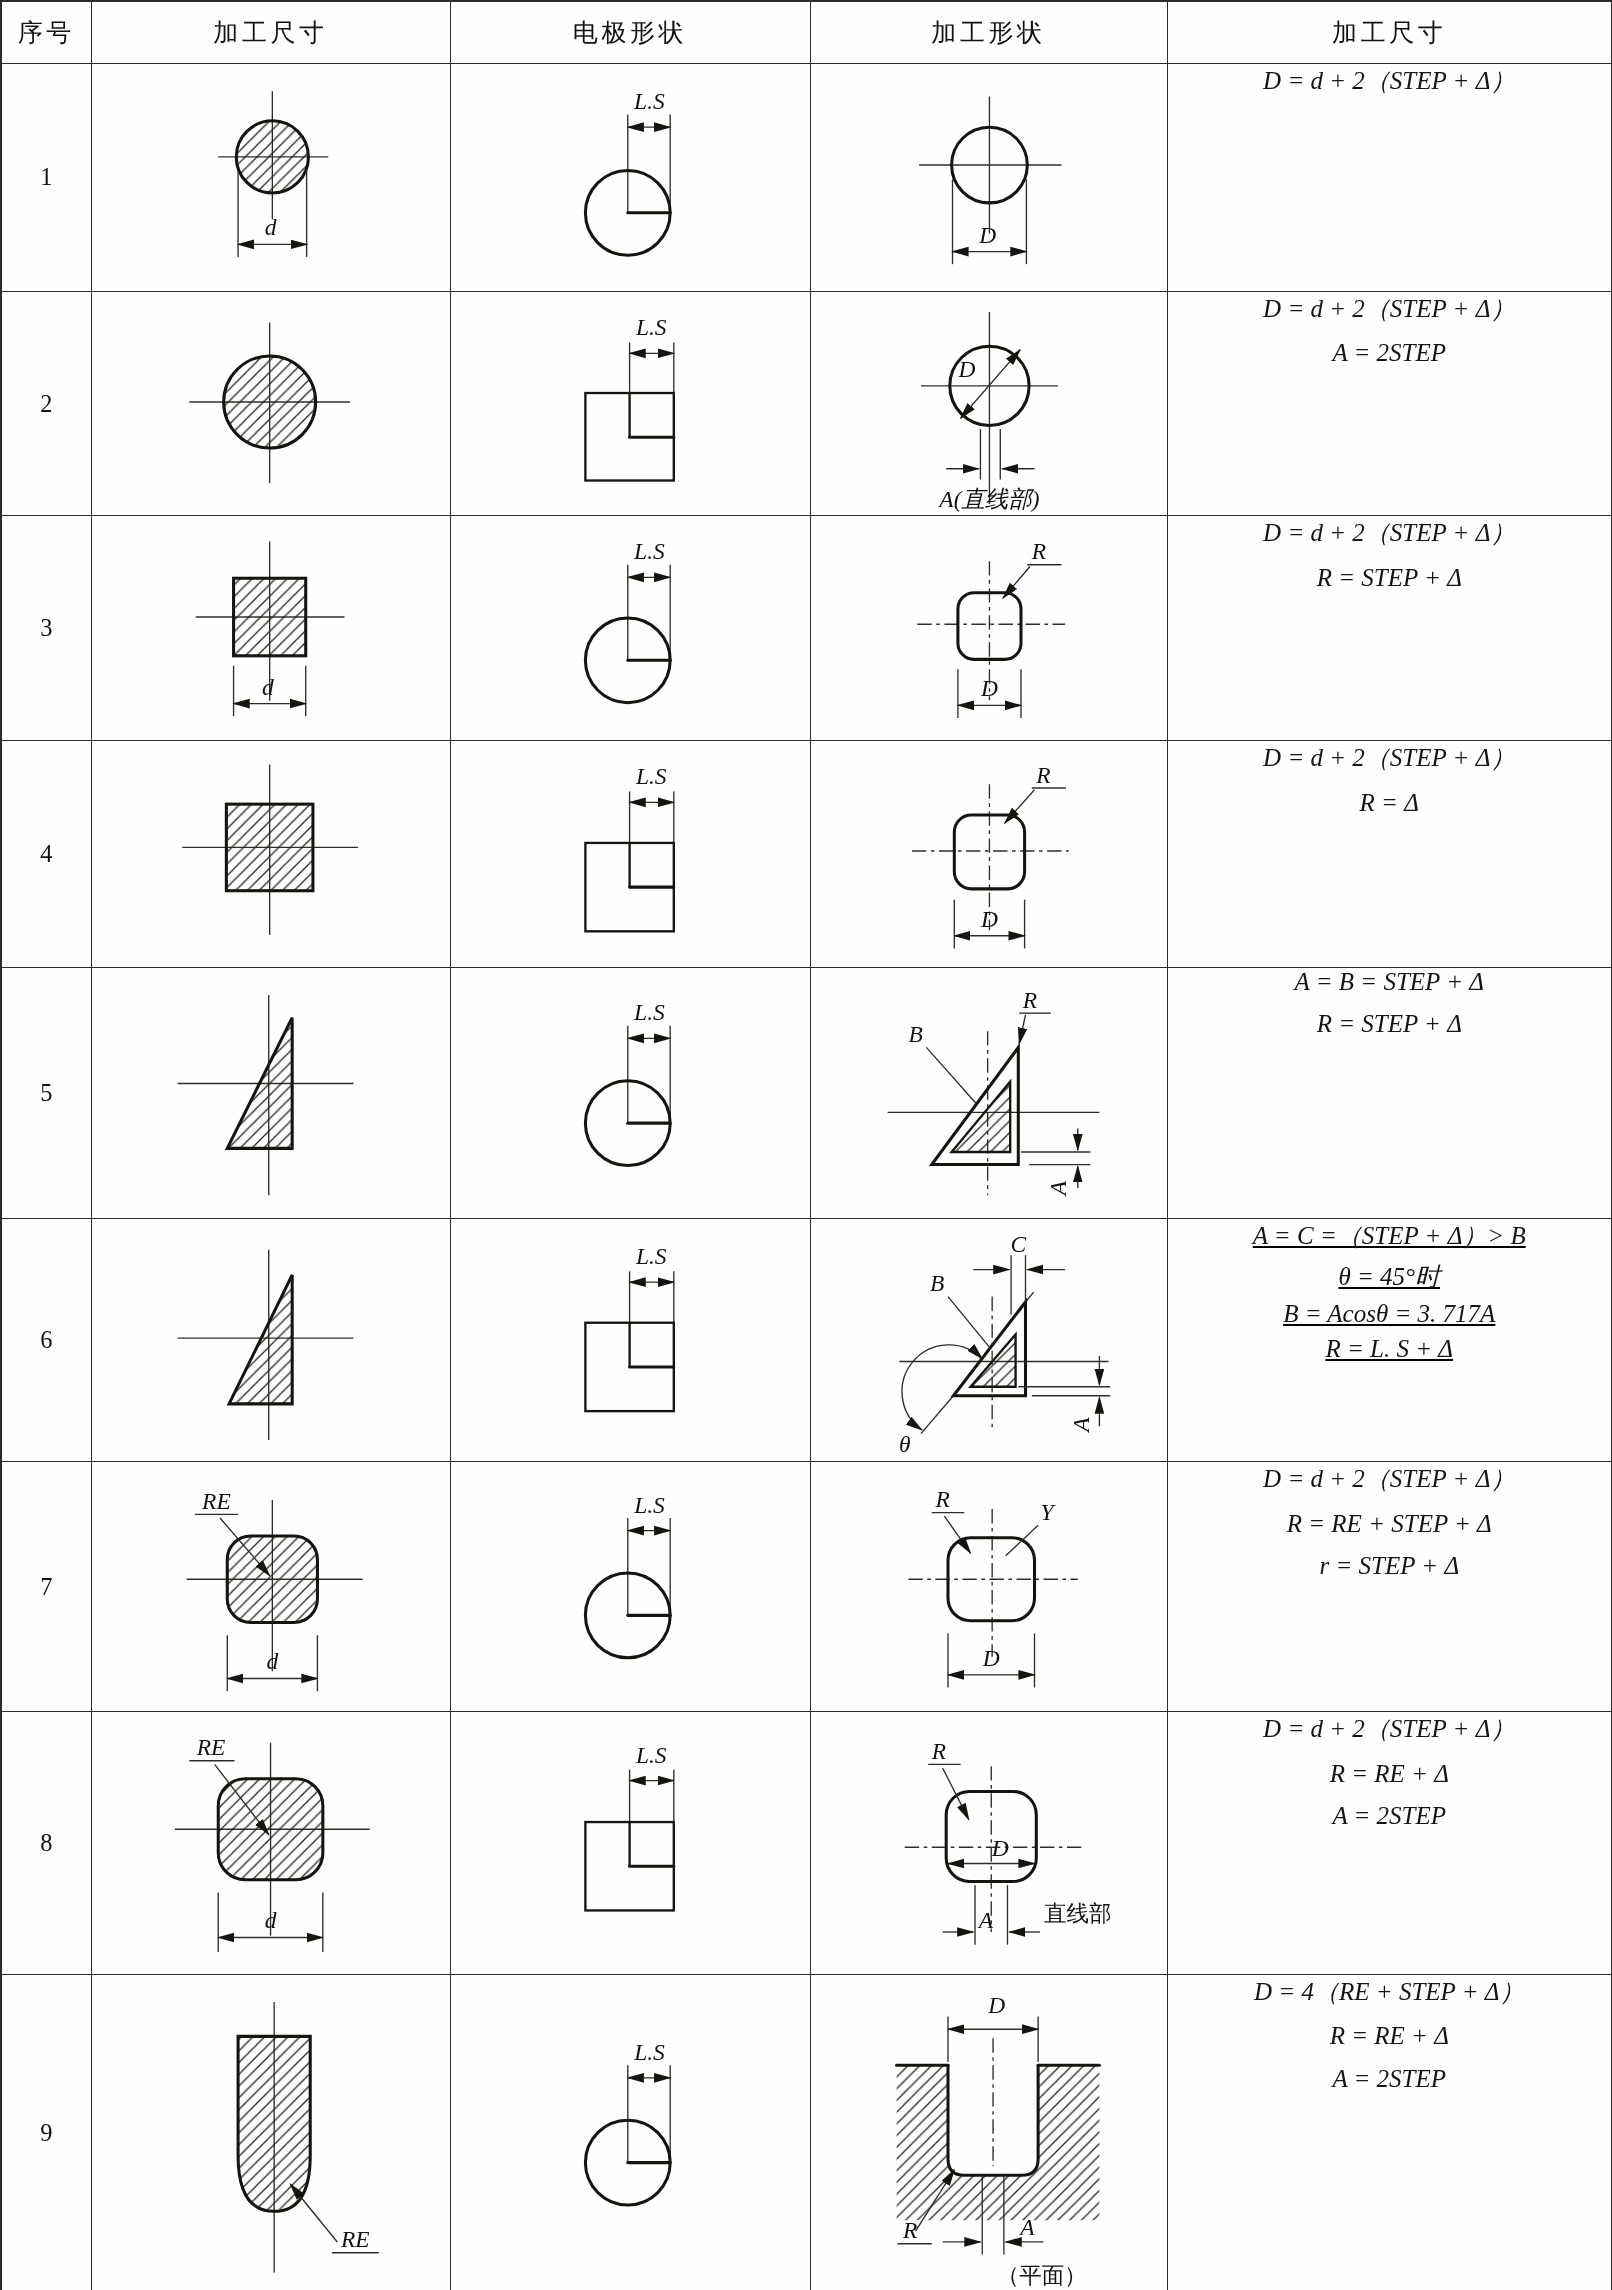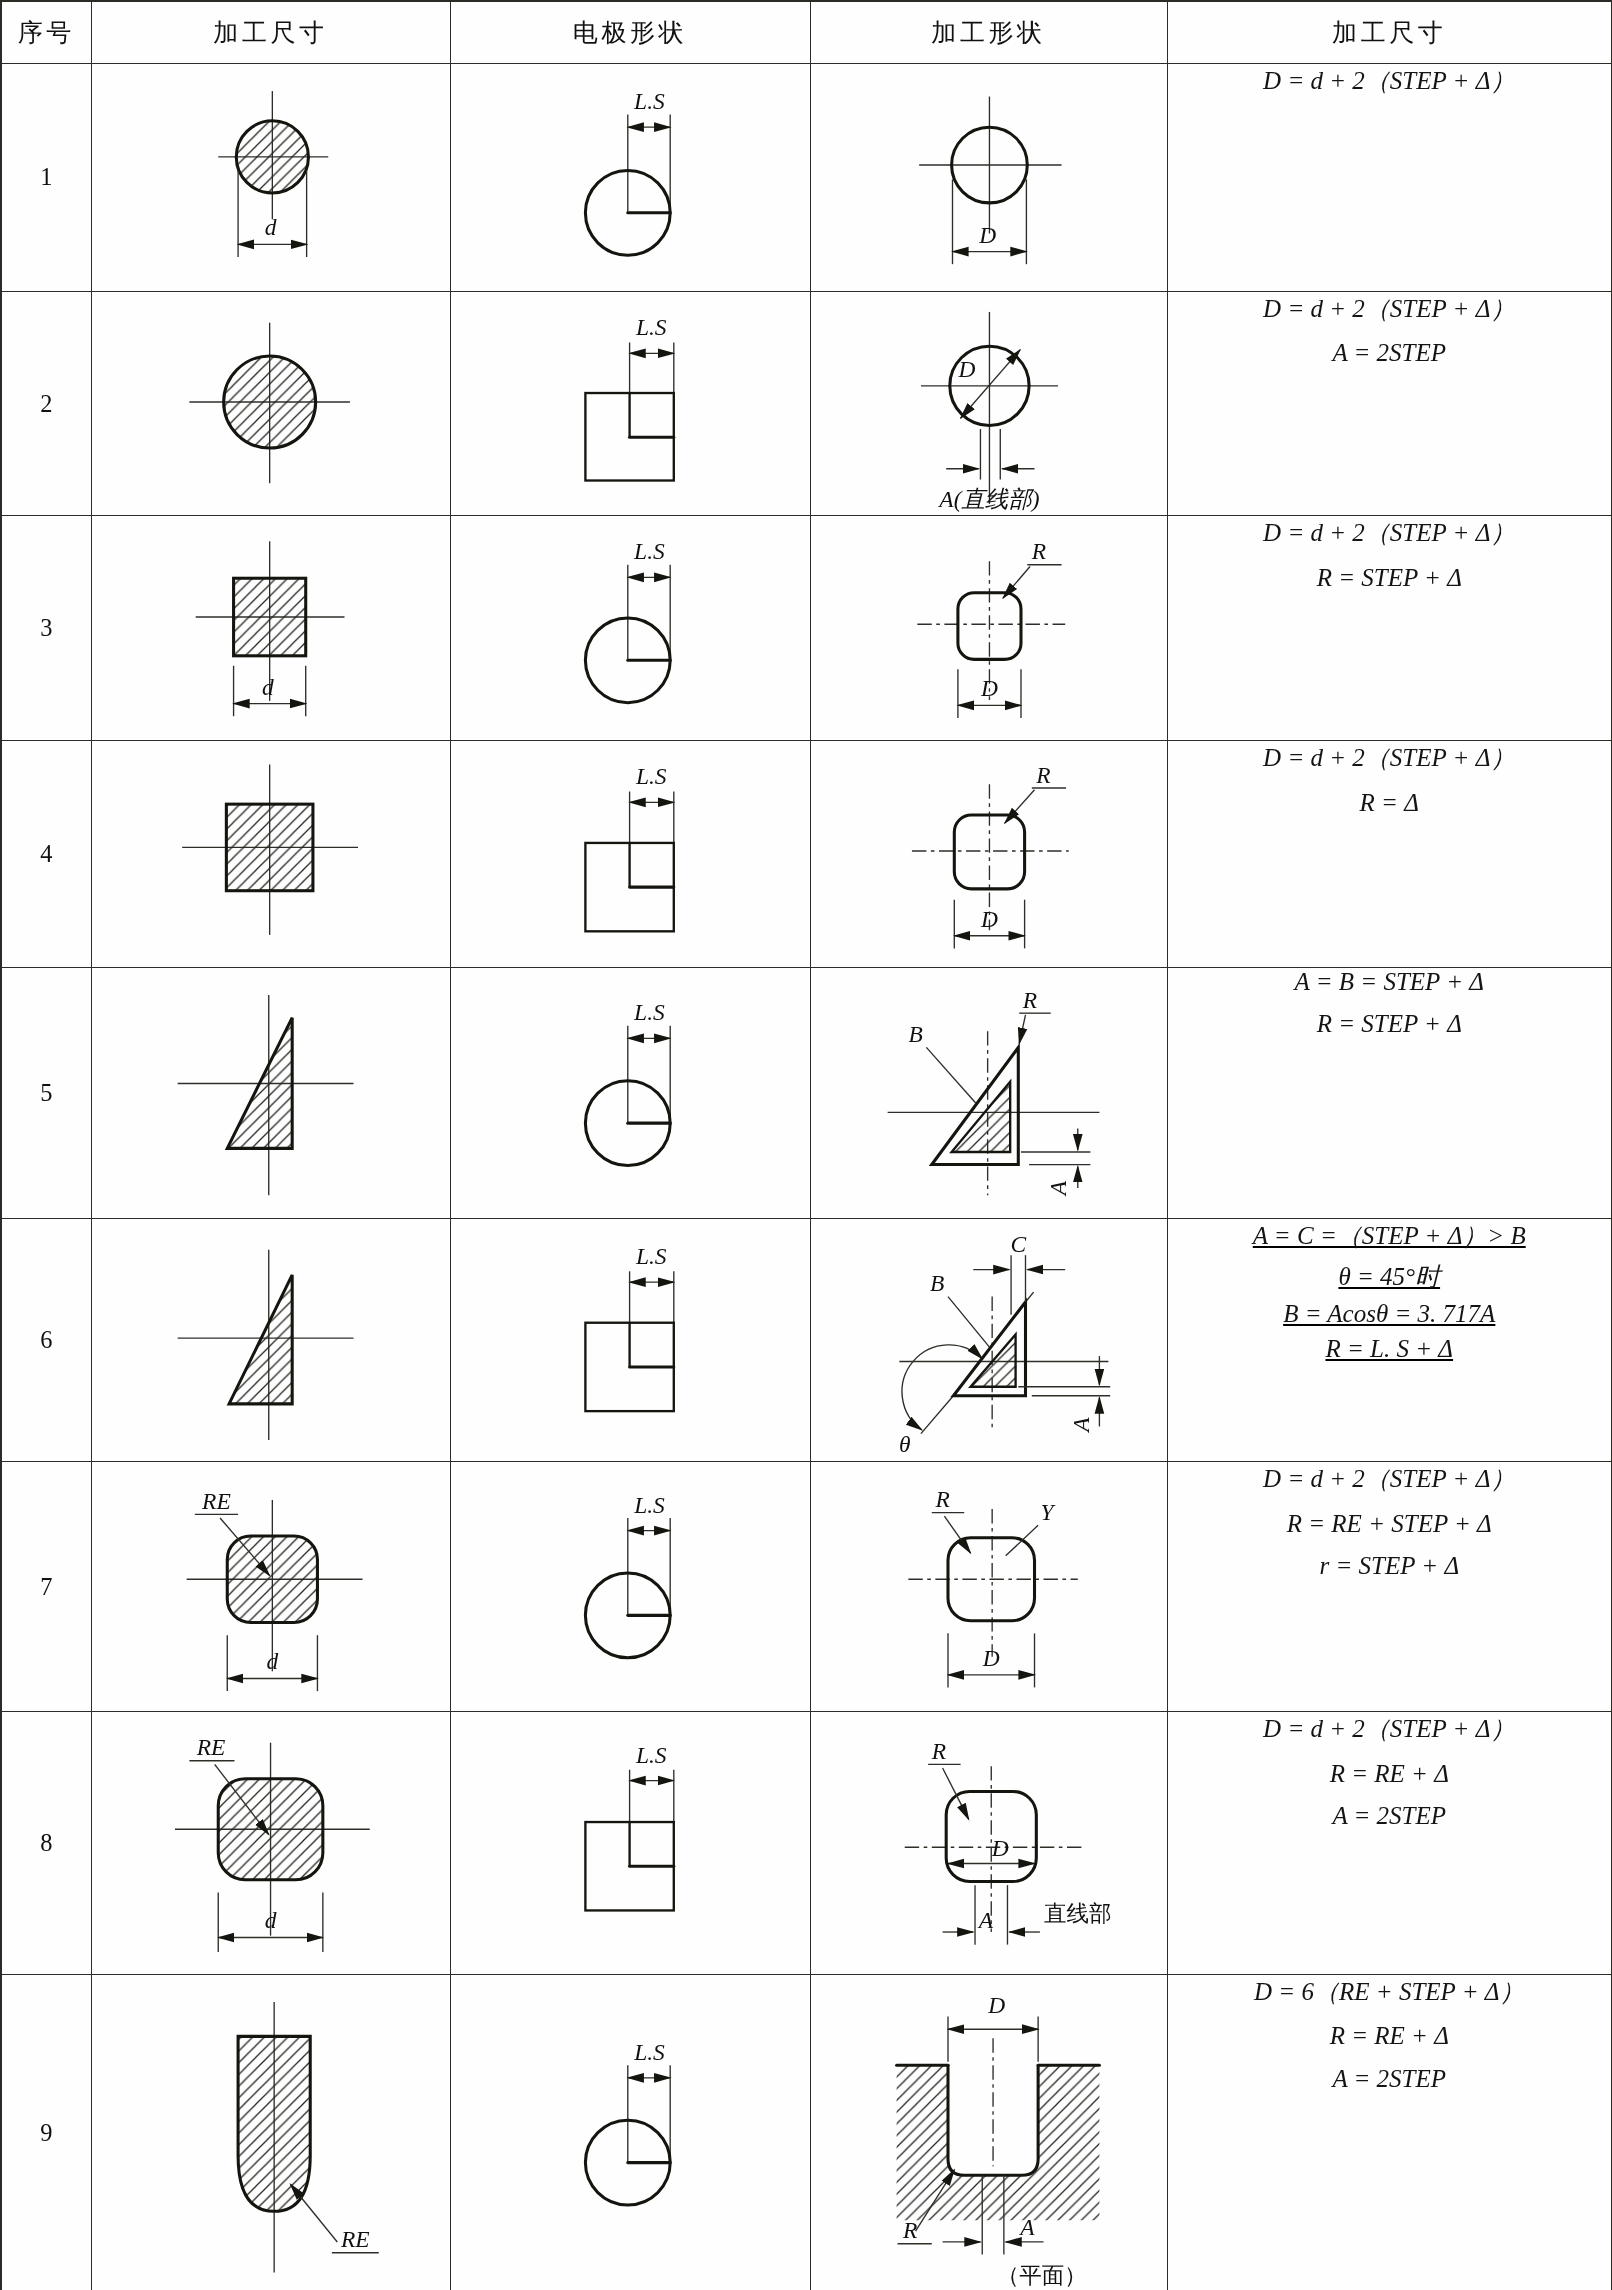--- a/index.html
+++ b/index.html
@@ -584,21 +584,21 @@
         <g>
           <text class="lbl" x="110" y="292" text-anchor="middle">R</text>
           <line class="thn" x1="96" y1="298" x2="134" y2="298"></line>
           <line class="thn" x1="116" y1="284" x2="159" y2="216" marker-end="url(#arr)"></line>
         </g>
         <text class="cn" x="256" y="342" text-anchor="middle">（平面）</text>
       </svg>
     </td>
     <td class="fcol">
       <div class="fwrap">
-        <div class="fline">D = 6（RE + STEP + Δ）</div>
+        <div class="fline">D = 4（RE + STEP + Δ）</div>
         <div class="fline">R = RE + Δ</div>
         <div class="fline">A = 2STEP</div>
       </div>
     </td>
   </tr>
 
   </tbody>
 </table>
 </div>
 

